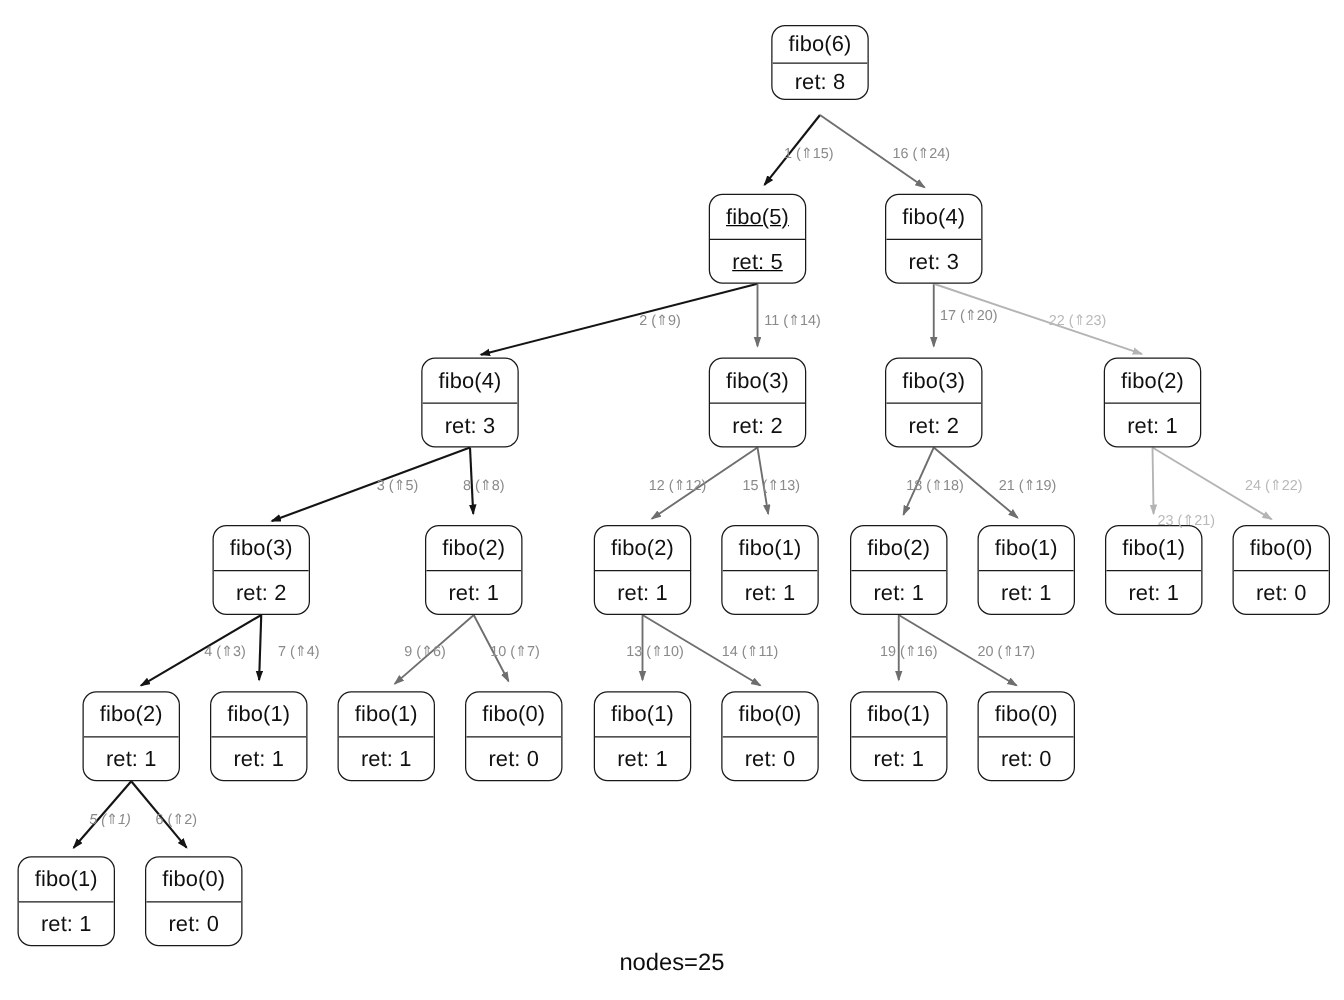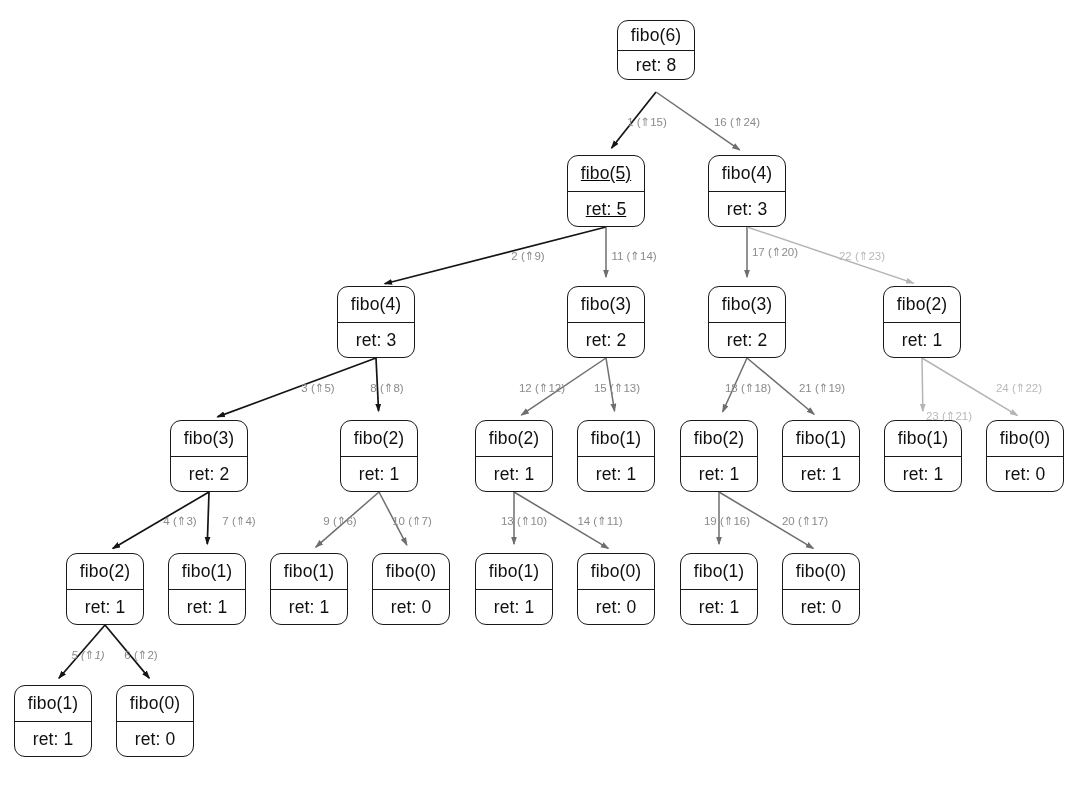--- a/index.html
+++ b/index.html
@@ -182,13 +182,14 @@
       <div class="elabel" style="left: 239px; top: 521px; color: rgb(138, 138, 138);">7 (⇑4)</div>
       <div class="elabel" style="left: 340px; top: 521px; color: rgb(138, 138, 138);">9 (⇑6)</div>
       <div class="elabel" style="left: 412px; top: 521px; color: rgb(138, 138, 138);">10 (⇑7)</div>
       <div class="elabel" style="left: 524px; top: 521px; color: rgb(138, 138, 138);">13 (⇑10)</div>
       <div class="elabel" style="left: 600px; top: 521px; color: rgb(138, 138, 138);">14 (⇑11)</div>
       <div class="elabel" style="left: 727px; top: 521px; color: rgb(138, 138, 138);">19 (⇑16)</div>
       <div class="elabel" style="left: 805px; top: 521px; color: rgb(138, 138, 138);">20 (⇑17)</div>
       <div class="elabel" style="left: 88px; top: 655px; color: rgb(138, 138, 138); font-style: italic;">5 (⇑1)</div>
       <div class="elabel" style="left: 141px; top: 655px; color: rgb(138, 138, 138);">6 (⇑2)</div>
     </div>
+  <div class="caption" style="top: 760px;">nodes=25</div>
 </div>
 
 </body></html>

